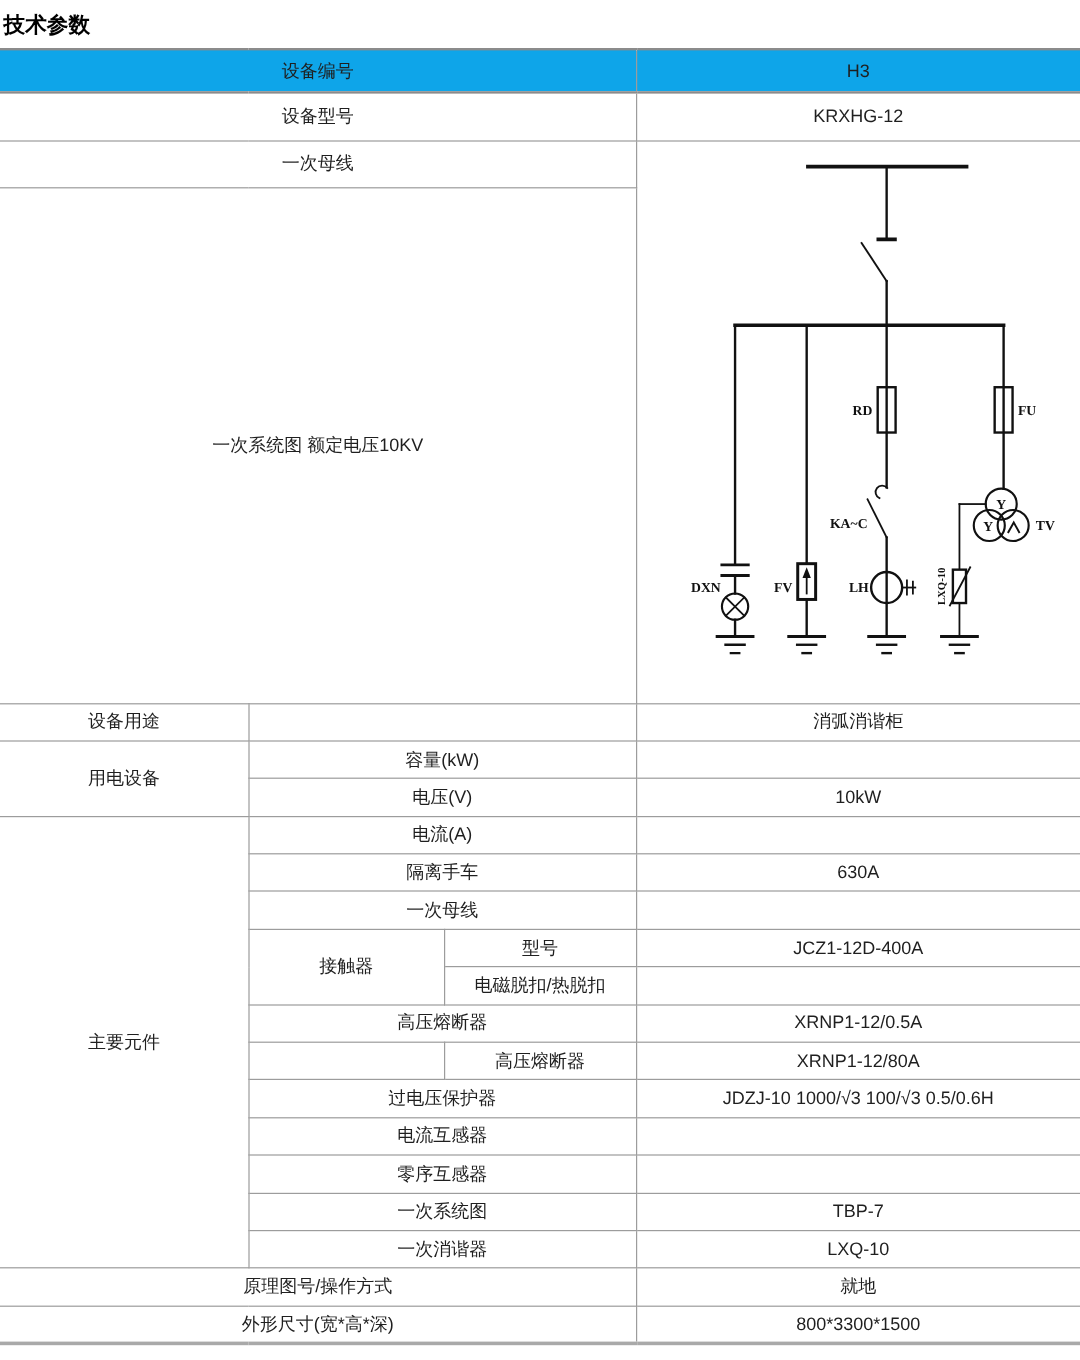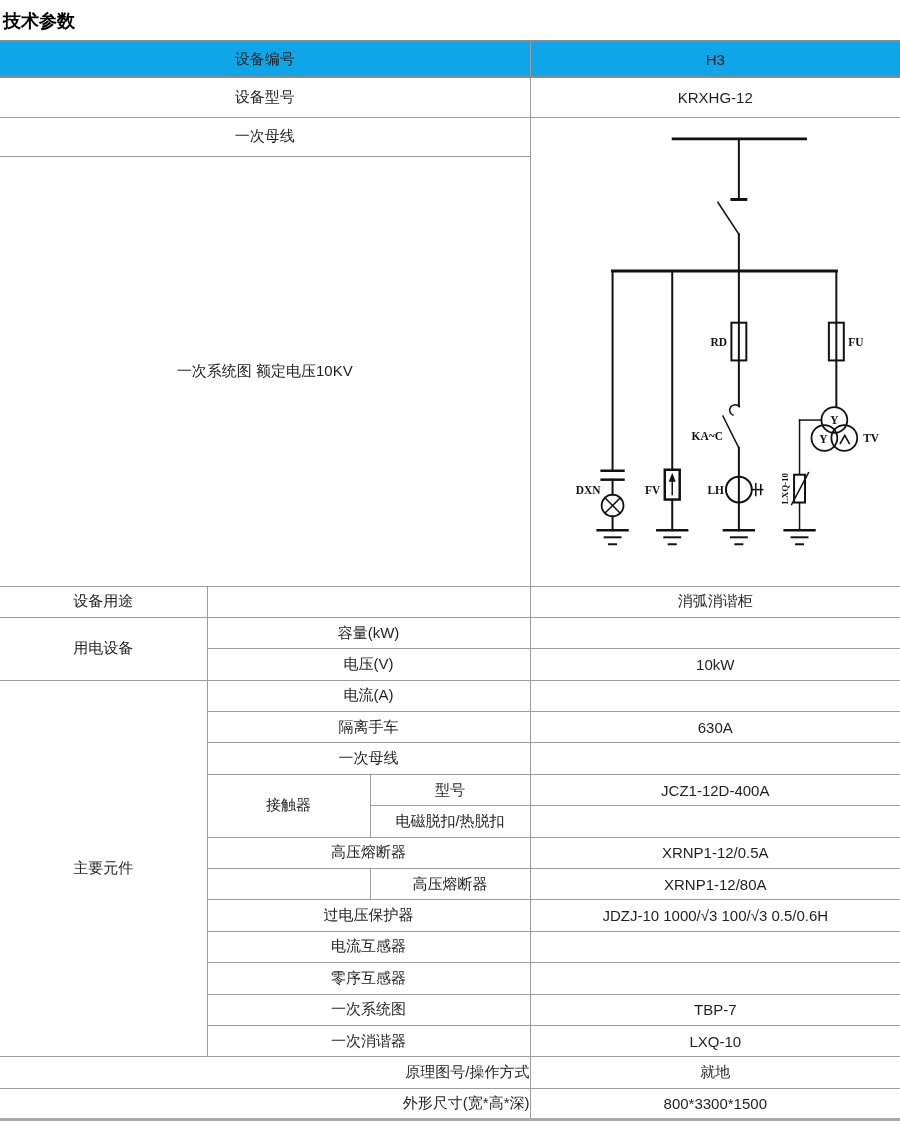--- a/index.html
+++ b/index.html
@@ -12,21 +12,21 @@
   table.spec tr>td:last-child{border-right:0;}
   tr.hdr{height:36px;}
   tr.hdr td{background:#0ea5e9;border-top:2px solid #8b8b8b;border-bottom:2px solid #8b8b8b;}
   tr.r-model{height:40px;}
   tr.r-bus{height:39px;}
   tr.r-diagram{height:430px;}
   tr.r{height:31.4px;}
   tr.last td{border-bottom:3px solid #a9a9a9;}
   td.c{text-align:center;}
   td.l{text-align:center;padding-left:18px;}
-  td.pad{text-align:right;padding-left:225px;margin-top:48px;}
+  td.pad{text-align:center;padding-left:225px;margin-top:48px;}
   td.diagram-cell{vertical-align:top;padding:0;}
   td.diagram-cell svg{display:block;}
   .dlabel{font-family:"Liberation Serif","DejaVu Serif",serif;font-weight:bold;font-size:11.5px;fill:#111;}
   .dlabel-small{font-family:"Liberation Serif","DejaVu Serif",serif;font-weight:bold;font-size:9px;fill:#111;}
 </style>
 </head>
 <body>
 
 <div class="page">
   <h1 class="title">技术参数</h1>

